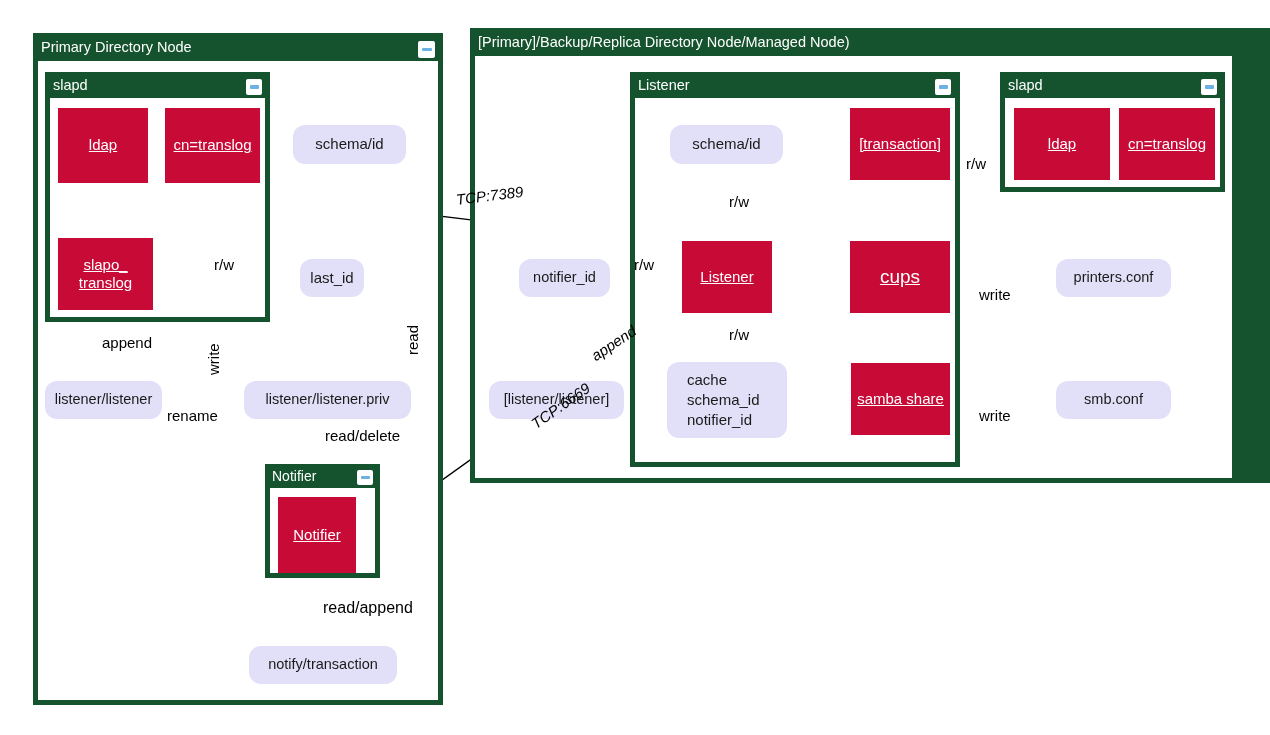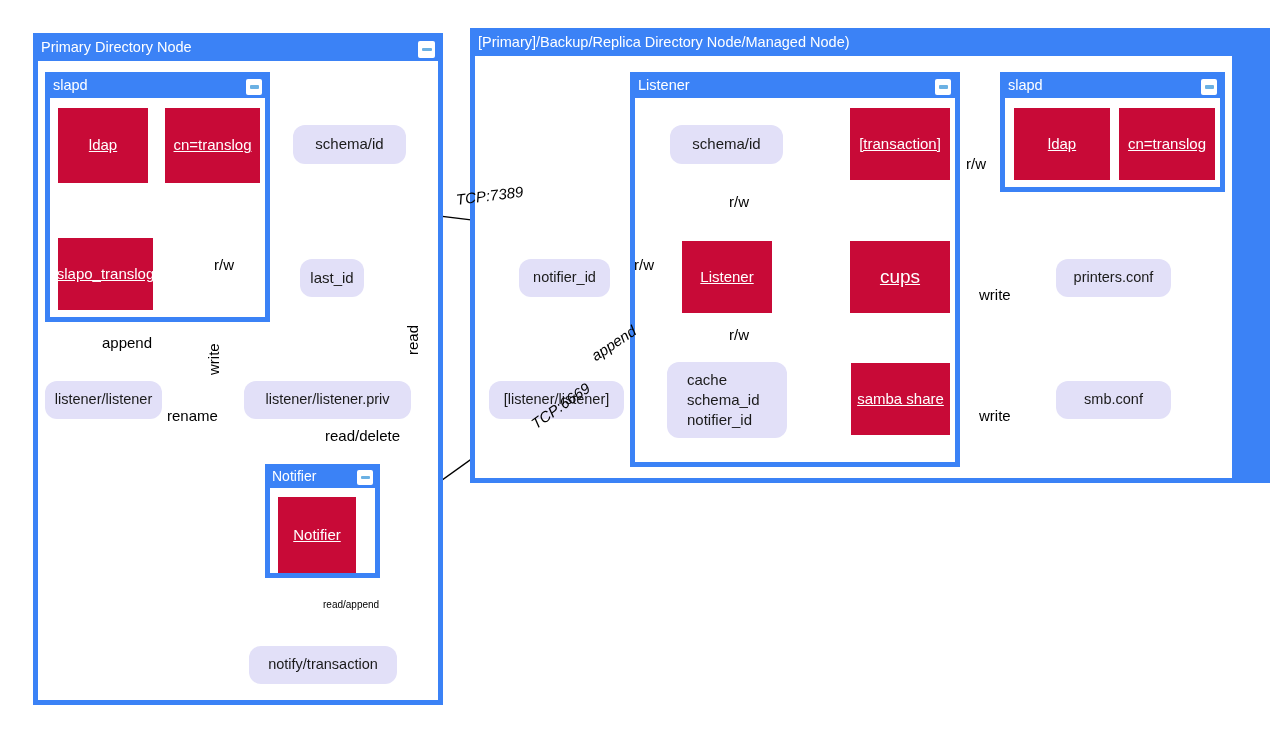--- a/index.html
+++ b/index.html
@@ -1,20 +1,20 @@
 <!DOCTYPE html>
 <html><head>
 <meta charset="utf-8">
 <style>
   html,body{margin:0;padding:0;background:#ffffff;}
   body{font-family:"Liberation Sans","DejaVu Sans",sans-serif;}
   #stage{position:relative;width:1270px;height:735px;background:#fff;overflow:hidden;}
 
   
-  .panel{position:absolute;background:#3b82f6;box-sizing:border-box;text-align:center;}
+  .panel{position:absolute;background:#14532d;box-sizing:border-box;text-align:center;}
   .panel > .panel-body{position:absolute;background:#ffffff;}
   .panel-title{position:absolute;color:#ffffff;white-space:nowrap;}
   .min-icon{position:absolute;background:#ffffff;border-radius:2px;display:flex;align-items:center;justify-content:center;}
   .min-icon i{display:block;background:#6BB1E3;border-radius:1px;}
 
   
   .redbox{position:absolute;background:#C80A37;color:#ffffff;display:flex;
           align-items:center;justify-content:center;text-align:center;
           line-height:1.22;box-sizing:border-box;text-decoration:underline;}
   .lavbox{position:absolute;background:#E2E0F8;color:#1a1a1a;border-radius:12px;
@@ -139,21 +139,21 @@
   </div>
 
   <div class="redbox" style="left:58px;top:108px;width:90px;height:75px;font-size:15px;">
     <span>ldap</span>
   </div>
 
   <div class="redbox" style="left:165px;top:108px;width:95px;height:75px;font-size:15px;">
     <span>cn=translog</span>
   </div>
 
-  <div class="redbox" style="left:58px;top:238px;width:95px;height:72px;font-size:15px;flex-direction:row;">
+  <div class="redbox" style="left:58px;top:238px;width:95px;height:72px;font-size:15px;flex-direction:column;">
     <span>slapo_</span>
     <span>translog</span>
   </div>
 
   <div class="lavbox" style="left:293px;top:125px;width:113px;height:39px;font-size:15px;">
     <span>schema/id</span>
   </div>
 
   <div class="lavbox" style="left:300px;top:259px;width:64px;height:38px;font-size:15px;">
     <span>last_id</span>
@@ -230,21 +230,21 @@
   <div class="elabel" style="left:102px;top:334px;font-size:15px;">append</div>
 
   <div class="elabel vert" style="left:205px;top:375px;font-size:15px;transform:rotate(-90deg);">write</div>
 
   <div class="elabel vert" style="left:404px;top:355px;font-size:15px;transform:rotate(-90deg);">read</div>
 
   <div class="elabel" style="left:167px;top:407px;font-size:15px;">rename</div>
 
   <div class="elabel" style="left:325px;top:427px;font-size:15px;">read/delete</div>
 
-  <div class="elabel" style="left:323px;top:599px;font-size:10px;">read/append</div>
+  <div class="elabel" style="left:323px;top:599px;font-size:16px;">read/append</div>
 
   <div class="elabel ital" style="left:455px;top:191px;font-size:15px;transform:rotate(-7deg);transform-origin:0 0;">TCP:7389</div>
 
   <div class="elabel ital" style="left:528px;top:418px;font-size:15px;transform:rotate(-35deg);transform-origin:0 0;">TCP:6669</div>
 
   <div class="elabel" style="left:729px;top:193px;font-size:15px;">r/w</div>
 
   <div class="elabel" style="left:634px;top:256px;font-size:15px;">r/w</div>
 
   <div class="elabel" style="left:729px;top:326px;font-size:15px;">r/w</div>

